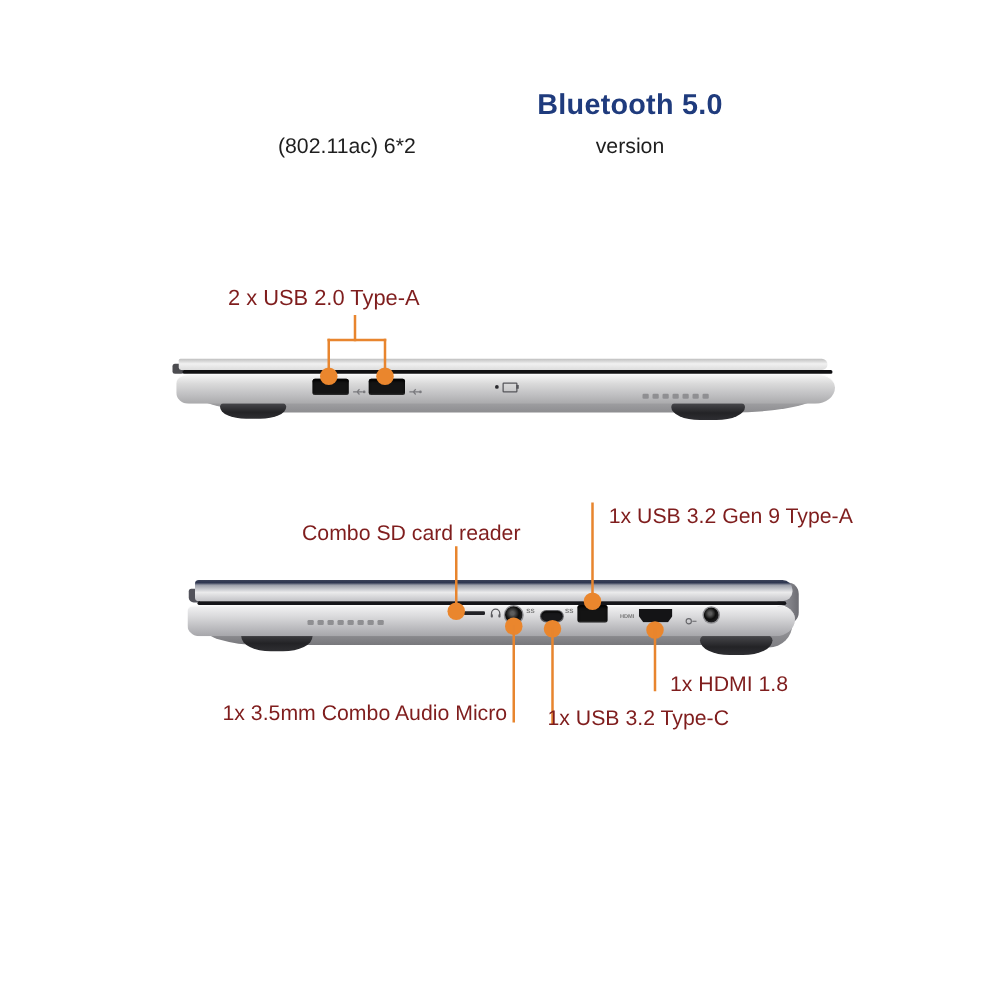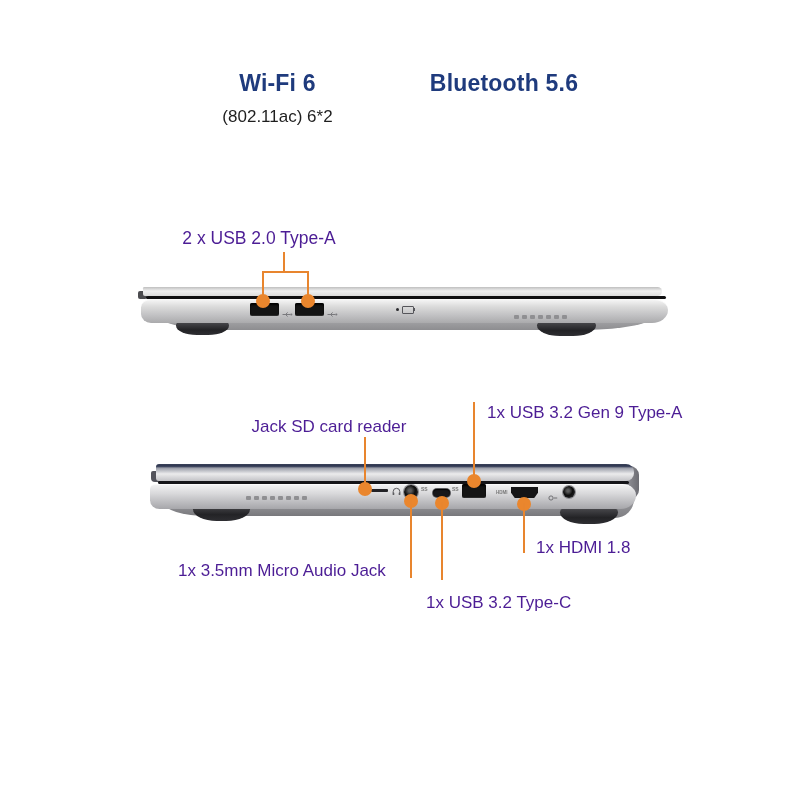--- a/index.html
+++ b/index.html
@@ -4,21 +4,21 @@
 <style>
   html,body{margin:0;padding:0;background:#fff;}
   #stage{
     position:relative;width:800px;height:800px;background:#ffffff;
     font-family:"Liberation Sans",sans-serif;overflow:hidden;
   }
   .abs{position:absolute;}
   
   .spec-title{position:absolute;font-size:23px;font-weight:bold;color:#1F3B7D;text-align:center;letter-spacing:.2px;}
   .spec-sub{position:absolute;font-size:17px;color:#1E1E1E;text-align:center;}
-  .callout-label{position:absolute;font-size:17px;color:#4c1d95;white-space:nowrap;}
+  .callout-label{position:absolute;font-size:17px;color:#7f1d1d;white-space:nowrap;}
   .centered{text-align:center;}
   
   .c-line{position:absolute;width:2px;background:#E8852E;}
   .c-hline{position:absolute;height:2px;background:#E8852E;}
   .c-dot{position:absolute;width:14px;height:14px;border-radius:50%;background:#EA862D;}
   
   .lid{position:absolute;}
   .gapline{position:absolute;background:#101012;}
   .base{position:absolute;border-top:1px solid #fafafa;}
   .underside{position:absolute;}
@@ -71,23 +71,23 @@
   
   #battery-body{left:402px;top:306px;width:10px;height:6px;border:1px solid #55555a;border-radius:1px;background:transparent;}
   #battery-nub{left:413px;top:308px;width:2px;height:3px;background:#55555a;}
   #status-dot{left:396px;top:308px;width:3px;height:3px;border-radius:50%;background:#2a2a2e;}
 </style>
 </head>
 <body>
 
 <div id="stage">
 
-  <div class="spec-title" style="left:180px;top:70px;width:195px;">Wi-Fi 6</div>
   <div class="spec-sub" style="left:180px;top:107px;width:195px;">(802.11ac) 6*2</div>
-  <div class="spec-title" style="left:408px;top:70px;width:192px;">Bluetooth 5.6</div>
+  <div class="spec-title" style="left:408px;top:70px;width:192px;">Bluetooth 5.0</div>
+  <div class="spec-sub" style="left:408px;top:107px;width:192px;">version</div>
 
   <div>
     <div class="abs" id="lap1-hinge"></div>
     <div class="abs underside" id="lap1-under"></div>
     <div class="foot" id="lap1-foot-l"></div>
     <div class="foot" id="lap1-foot-r"></div>
     <div class="lid" id="lap1-lid"></div>
     <div class="gapline" id="lap1-gap"></div>
     <div class="base" id="lap1-base"></div>
 
@@ -174,34 +174,34 @@
     <div class="abs" id="hdmi-port"></div>
 
     <span class="abs" style="left:548px;top:488px;">
       <svg width="10" height="8" viewBox="0 0 10 8">
           <circle cx="3" cy="4" r="2.1" fill="none" stroke="#66666a" stroke-width="0.9"></circle>
           <path d="M5.8 4 H9.2" stroke="#66666a" stroke-width="0.9"></path>
         </svg>
     </span>
     <div class="jack-round" style="left:563px;top:486px;width:12px;height:12px;"></div>
 
-    <div class="callout-label centered" style="left:223px;top:417px;width:212px;">Jack SD card reader</div>
+    <div class="callout-label centered" style="left:223px;top:417px;width:212px;">Combo SD card reader</div>
     <div class="c-line" style="left:364px;top:437px;height:49px;"></div>
     <div class="c-dot" style="left:358px;top:482px;"></div>
 
     <div class="callout-label" style="left:487px;top:403px;">1x USB 3.2 Gen 9 Type-A</div>
     <div class="c-line" style="left:473px;top:402px;height:76px;"></div>
     <div class="c-dot" style="left:467px;top:474px;"></div>
 
     <div class="c-dot" style="left:404px;top:494px;"></div>
     <div class="c-line" style="left:410px;top:500px;height:78px;"></div>
-    <div class="callout-label" style="left:178px;top:561px;">1x 3.5mm Micro Audio Jack</div>
+    <div class="callout-label" style="left:178px;top:561px;">1x 3.5mm Combo Audio Micro</div>
 
     <div class="c-dot" style="left:435px;top:496px;"></div>
     <div class="c-line" style="left:441px;top:502px;height:78px;"></div>
-    <div class="callout-label" style="left:426px;top:565px;margin-top:28px;">1x USB 3.2 Type-C</div>
+    <div class="callout-label" style="left:438px;top:565px;">1x USB 3.2 Type-C</div>
 
     <div class="c-dot" style="left:517px;top:497px;"></div>
     <div class="c-line" style="left:523px;top:503px;height:50px;"></div>
     <div class="callout-label" style="left:536px;top:538px;">1x HDMI 1.8</div>
   </div>
 
 </div>
 
 </body></html>

